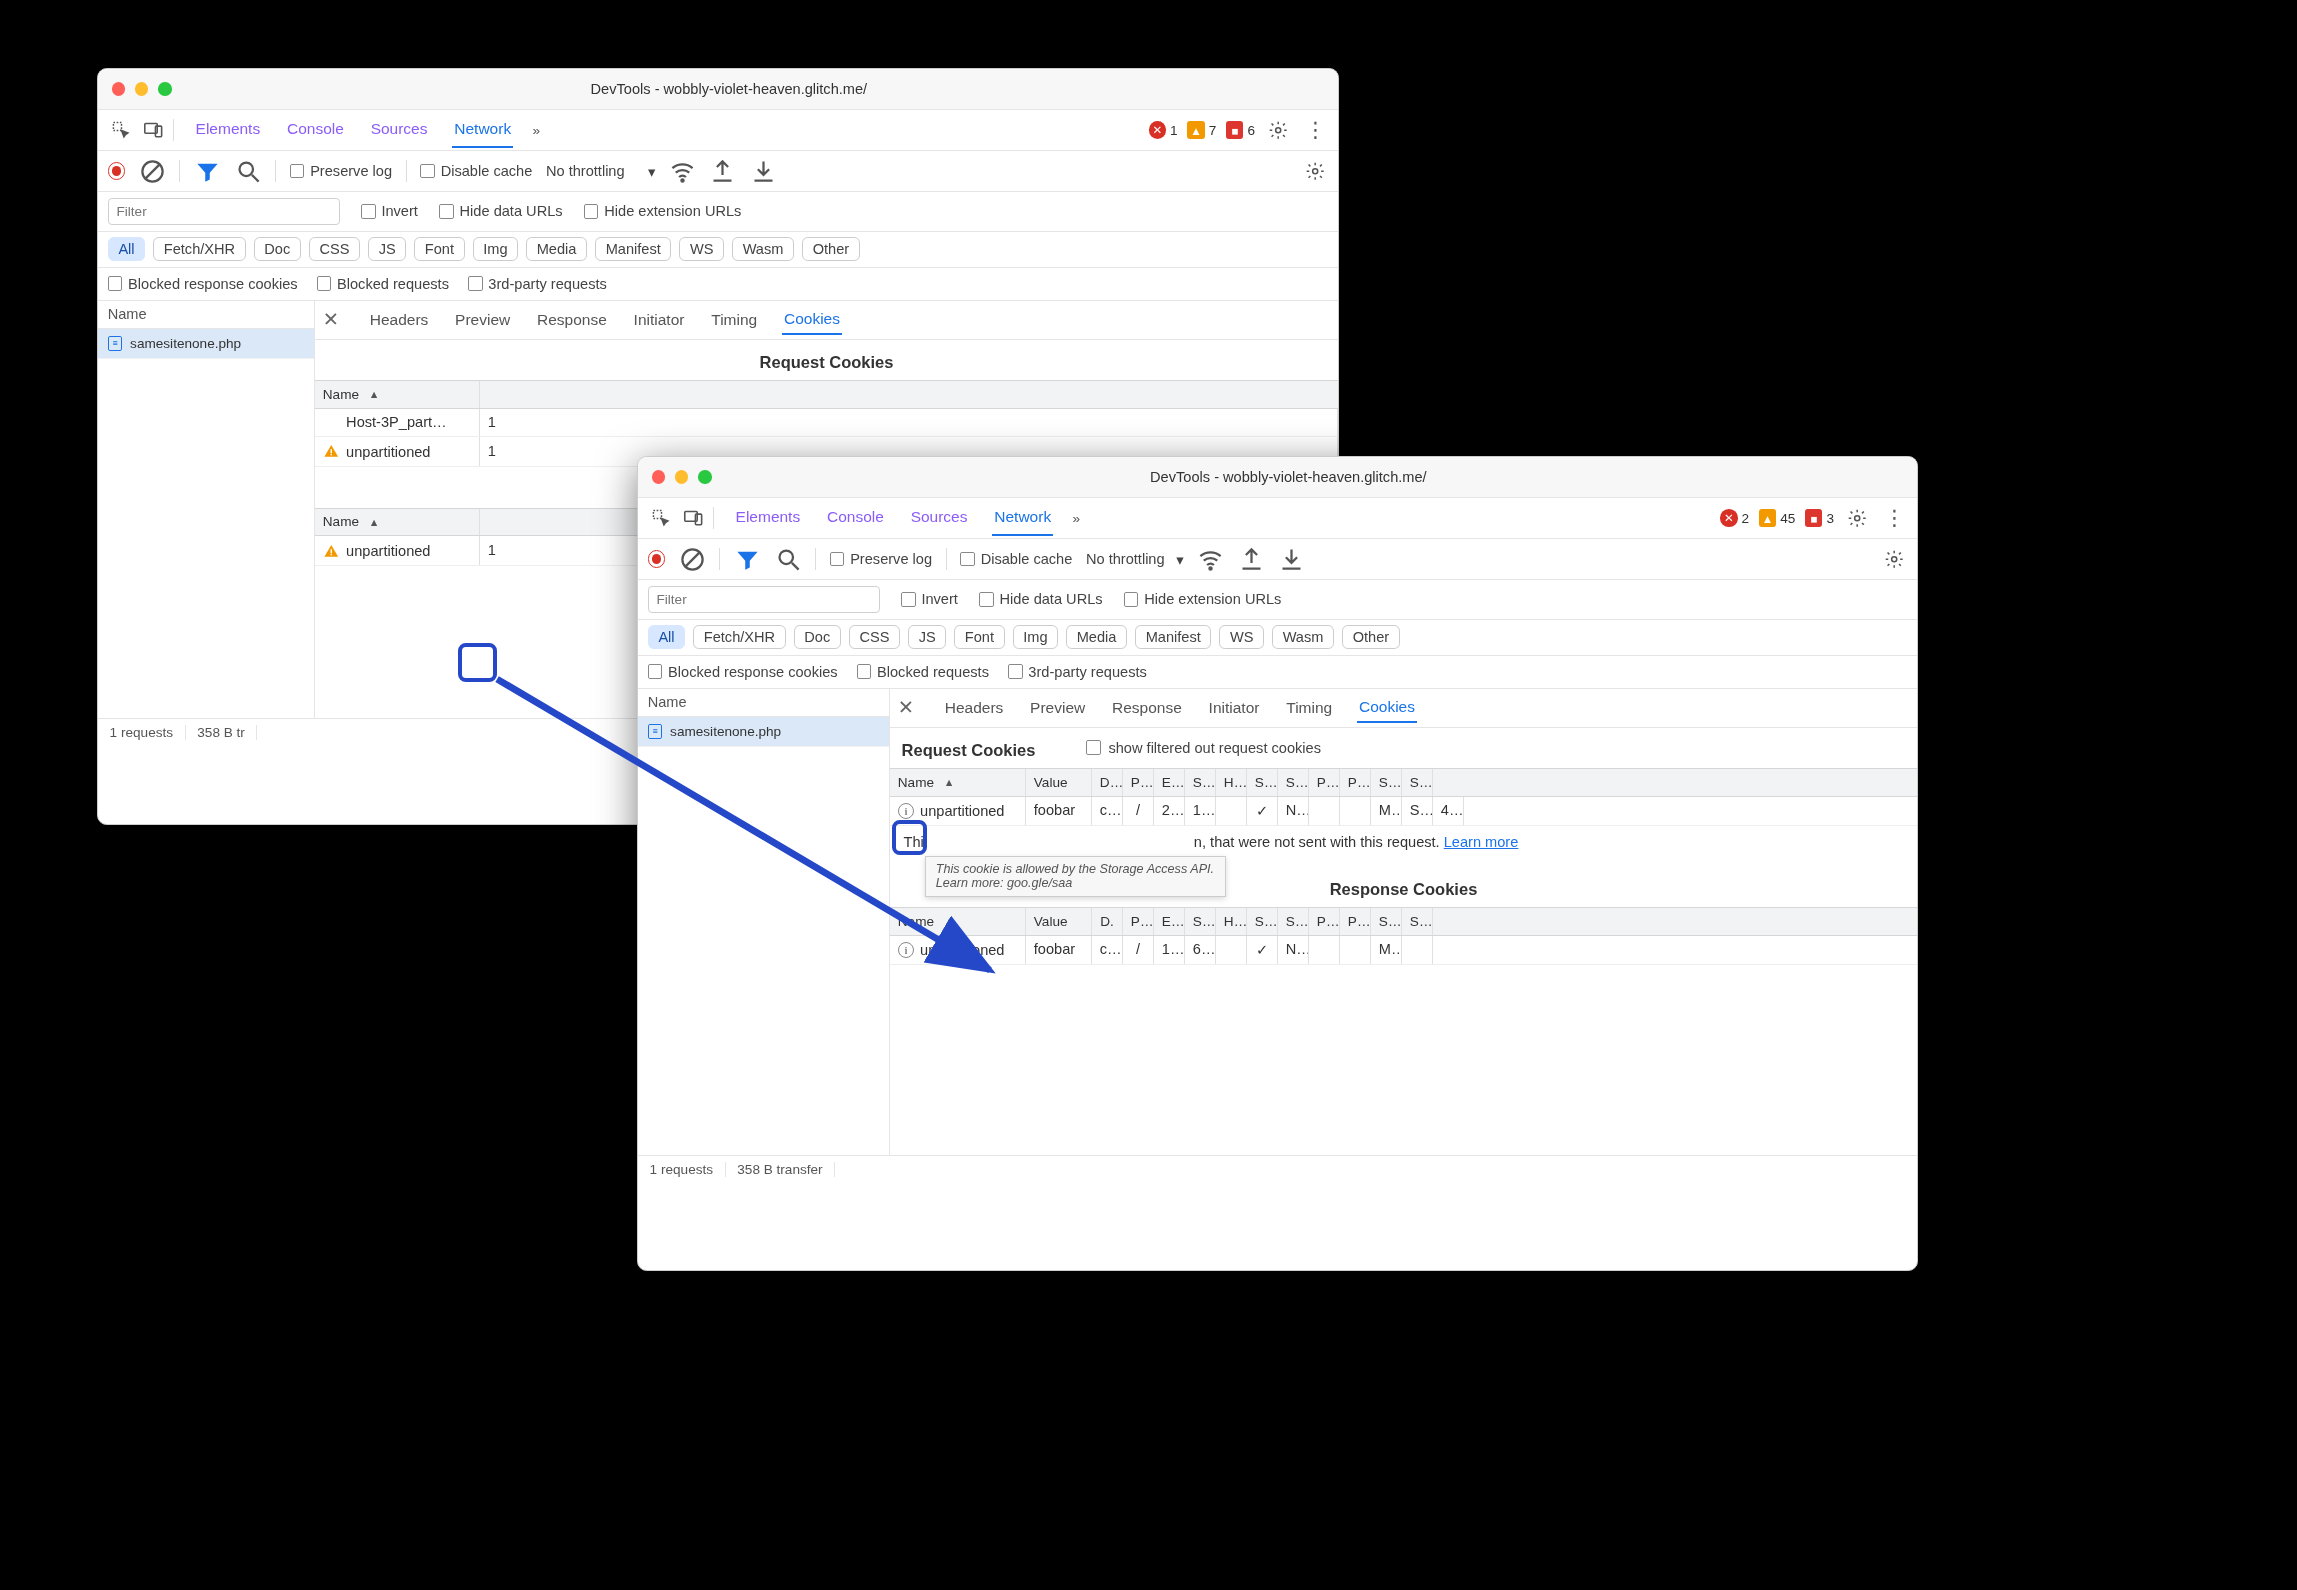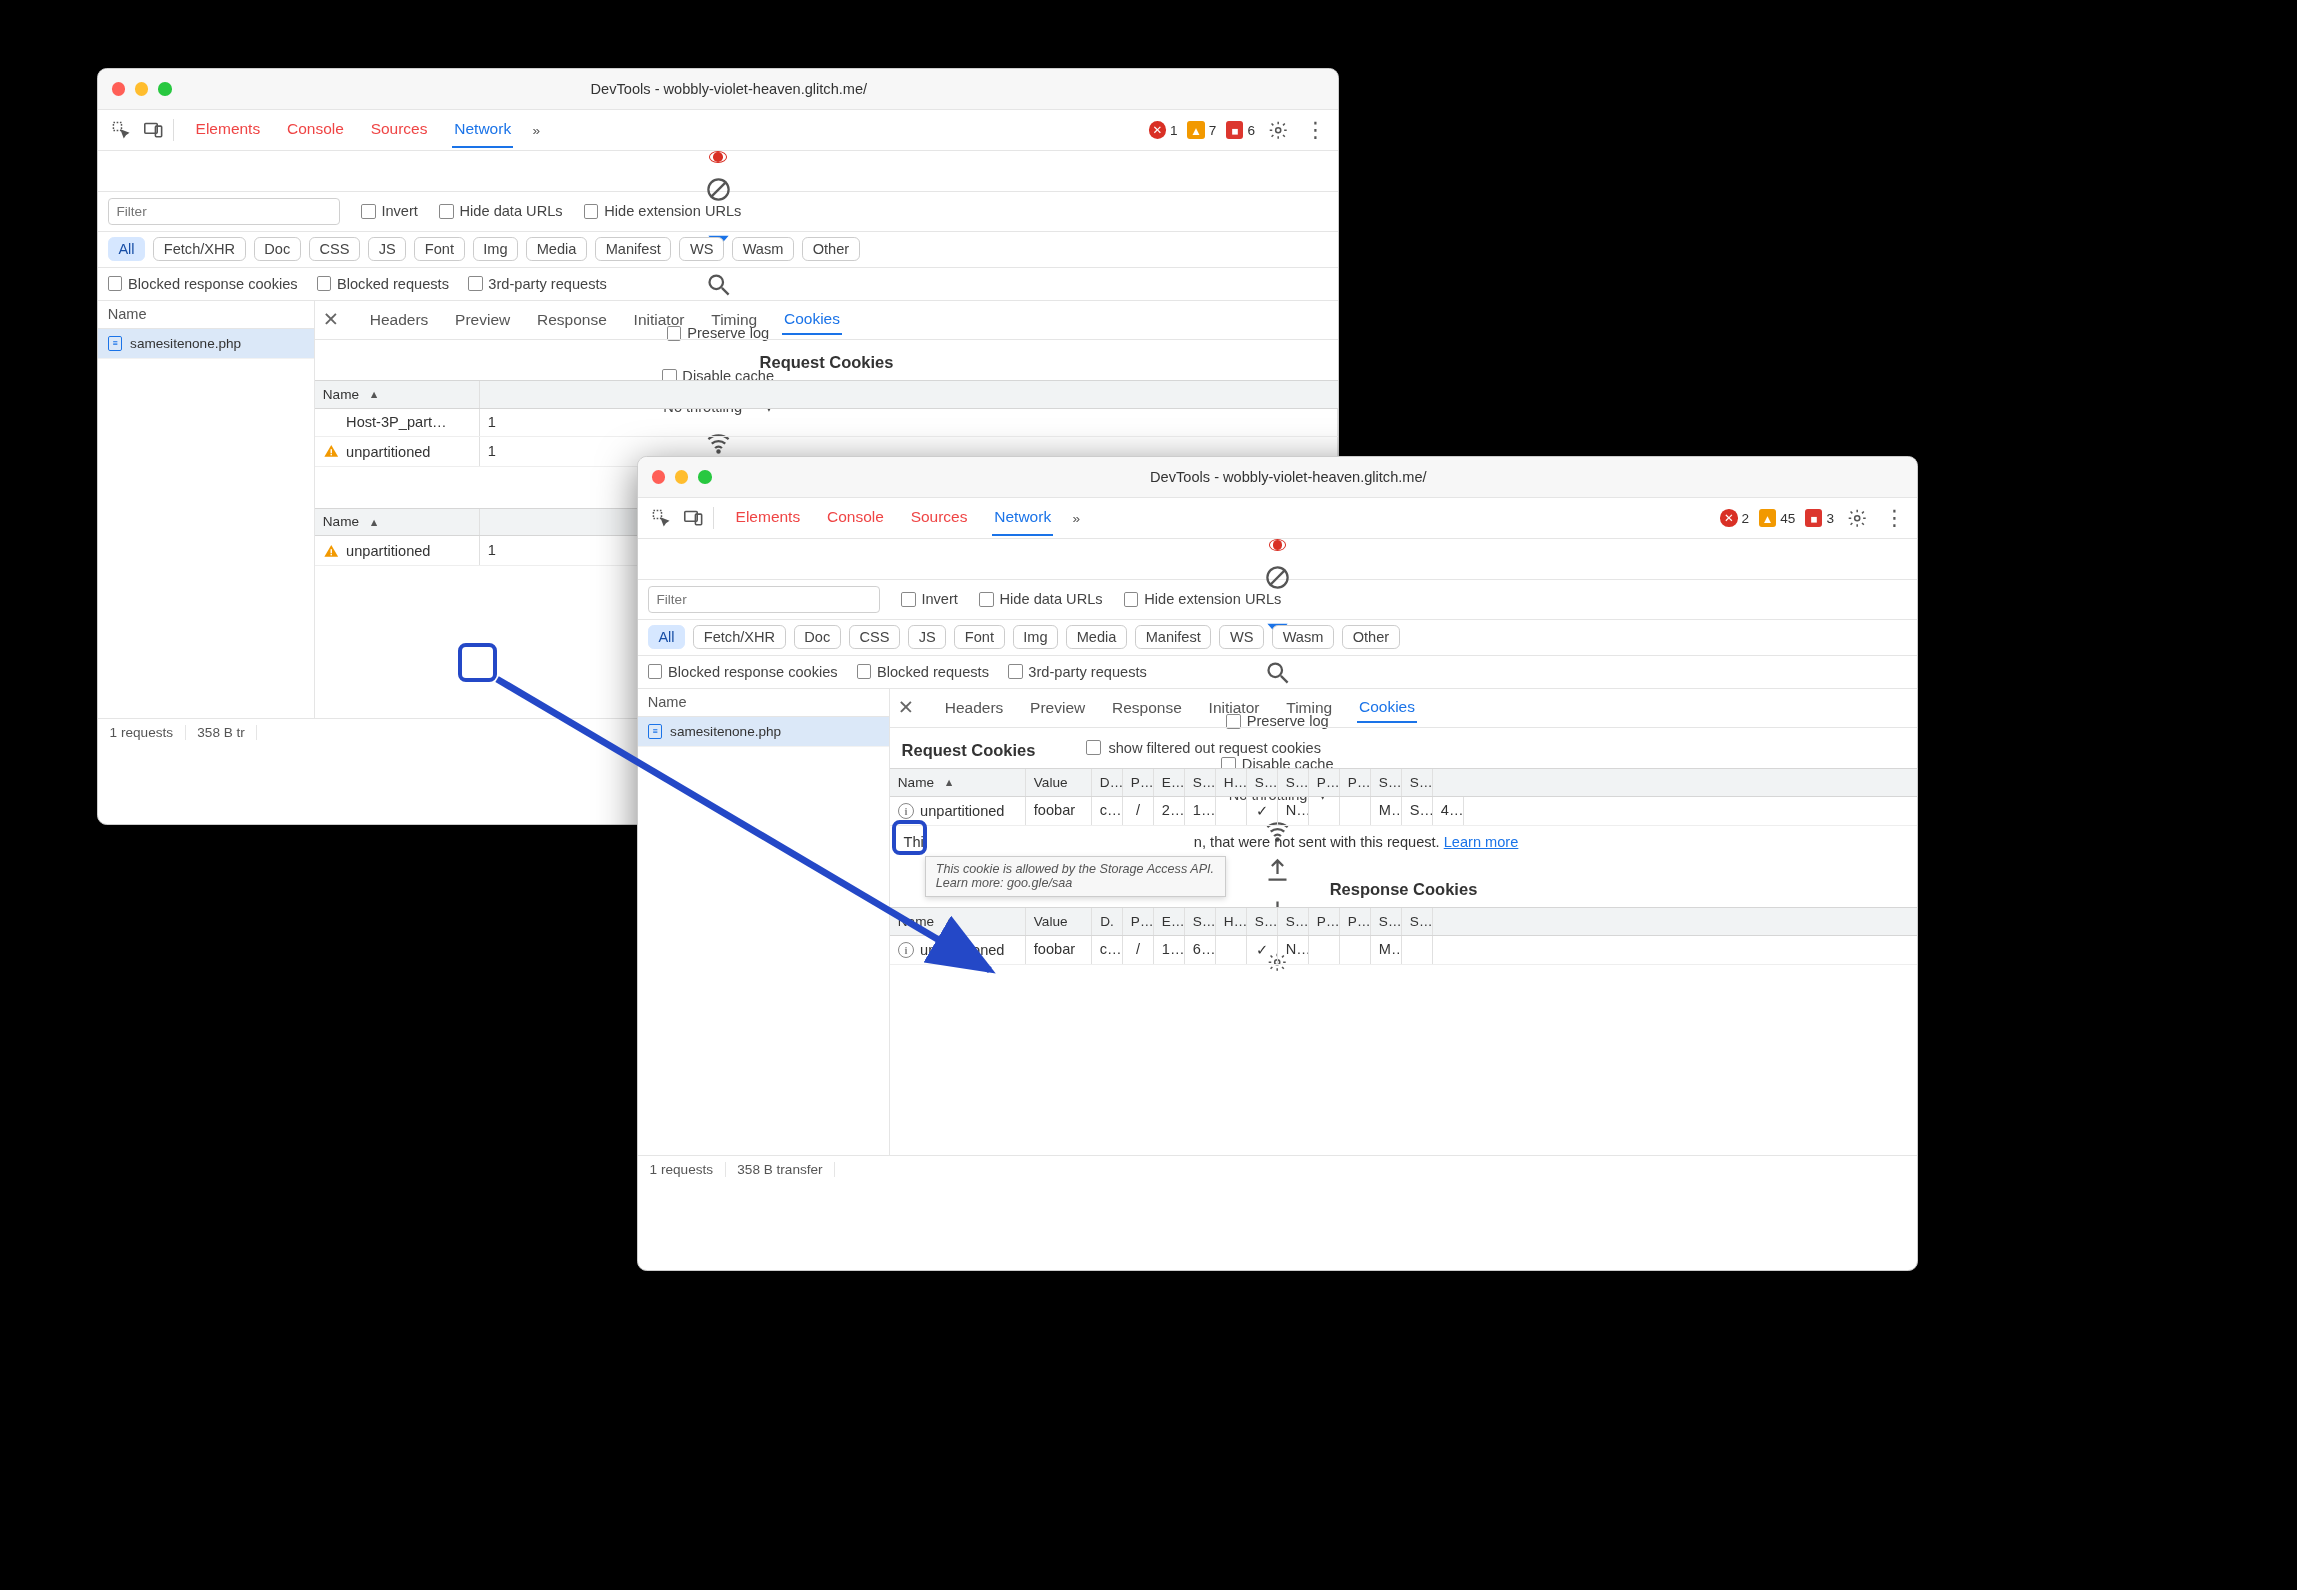--- a/index.html
+++ b/index.html
@@ -36,34 +36,34 @@
   .tl.green { background: #28c840; }
   .titlebar .title { flex: 1; text-align: center; font-size: 14.6px; color: #333; font-weight: 500; }
 
   .toolbar1 {
     display: flex; align-items: center; height: 41px;
     padding: 0 9.7px; border-bottom: 1px solid #e5e5e5;
     gap: 5.8px;
   }
   .icon-slot { width: 27px; height: 27px; display:flex; align-items:center; justify-content:center; color:#555; }
   .tabs { display: flex; gap: 23px; margin-left: 13.6px; }
-  .tab { font-size: 15.5px; color: #ef4444; padding: 7.8px 1.9px; cursor: pointer; }
+  .tab { font-size: 15.5px; color: #8b5cf6; padding: 7.8px 1.9px; cursor: pointer; }
   .tab.active { color: #1a73e8; border-bottom: 2.9px solid #1a73e8; font-weight: 500; }
   .chev { color: #555; margin-left: 13.6px; }
 
   .right-badges { margin-left: auto; display: flex; align-items: center; gap: 9.7px; }
   .badge { display: inline-flex; align-items: center; gap: 3.9px; font-size: 13.6px; font-weight: 500; }
   .badge .ico { width: 17.5px; height: 17.5px; display:flex; align-items:center; justify-content:center; font-size:11.6px; border-radius: 2.9px; }
   .err .ico { color: #fff; background: #d93025; border-radius: 50%; }
   .warn .ico { color: #fff; background: #f29900; }
   .issue .ico { color: #fff; background: #dc362e; }
 
   .toolbar2 {
     display: flex; align-items: center; height: 41px;
-    padding: 0 9.7px; border-bottom: 1px solid #e5e5e5; gap: 13.6px; flex-direction: column;
+    padding: 0 9.7px; border-bottom: 1px solid #e5e5e5; gap: 13.6px;
   }
   .rec-btn { width:17.5px; height:17.5px; border: 1.9px solid #d93025; border-radius:50%; display:flex; align-items:center; justify-content:center; }
   .rec-btn::after { content:''; width:9.7px; height:9.7px; background:#d93025; border-radius:50%; }
   .vsep { width:1px; height:21.3px; background:#ddd; }
   .funnel { color:#1a73e8; }
   .cbx { display:inline-flex; align-items:center; gap:5.8px; font-size:14.6px; color:#444; }
   .cbx .box { width:14.6px; height:14.6px; border:1.5px solid #888; border-radius:1.9px; }
   .throttling { display:inline-flex; align-items:center; gap:5.8px; font-size:14.6px; color:#444; }
 
   .filterbar {

